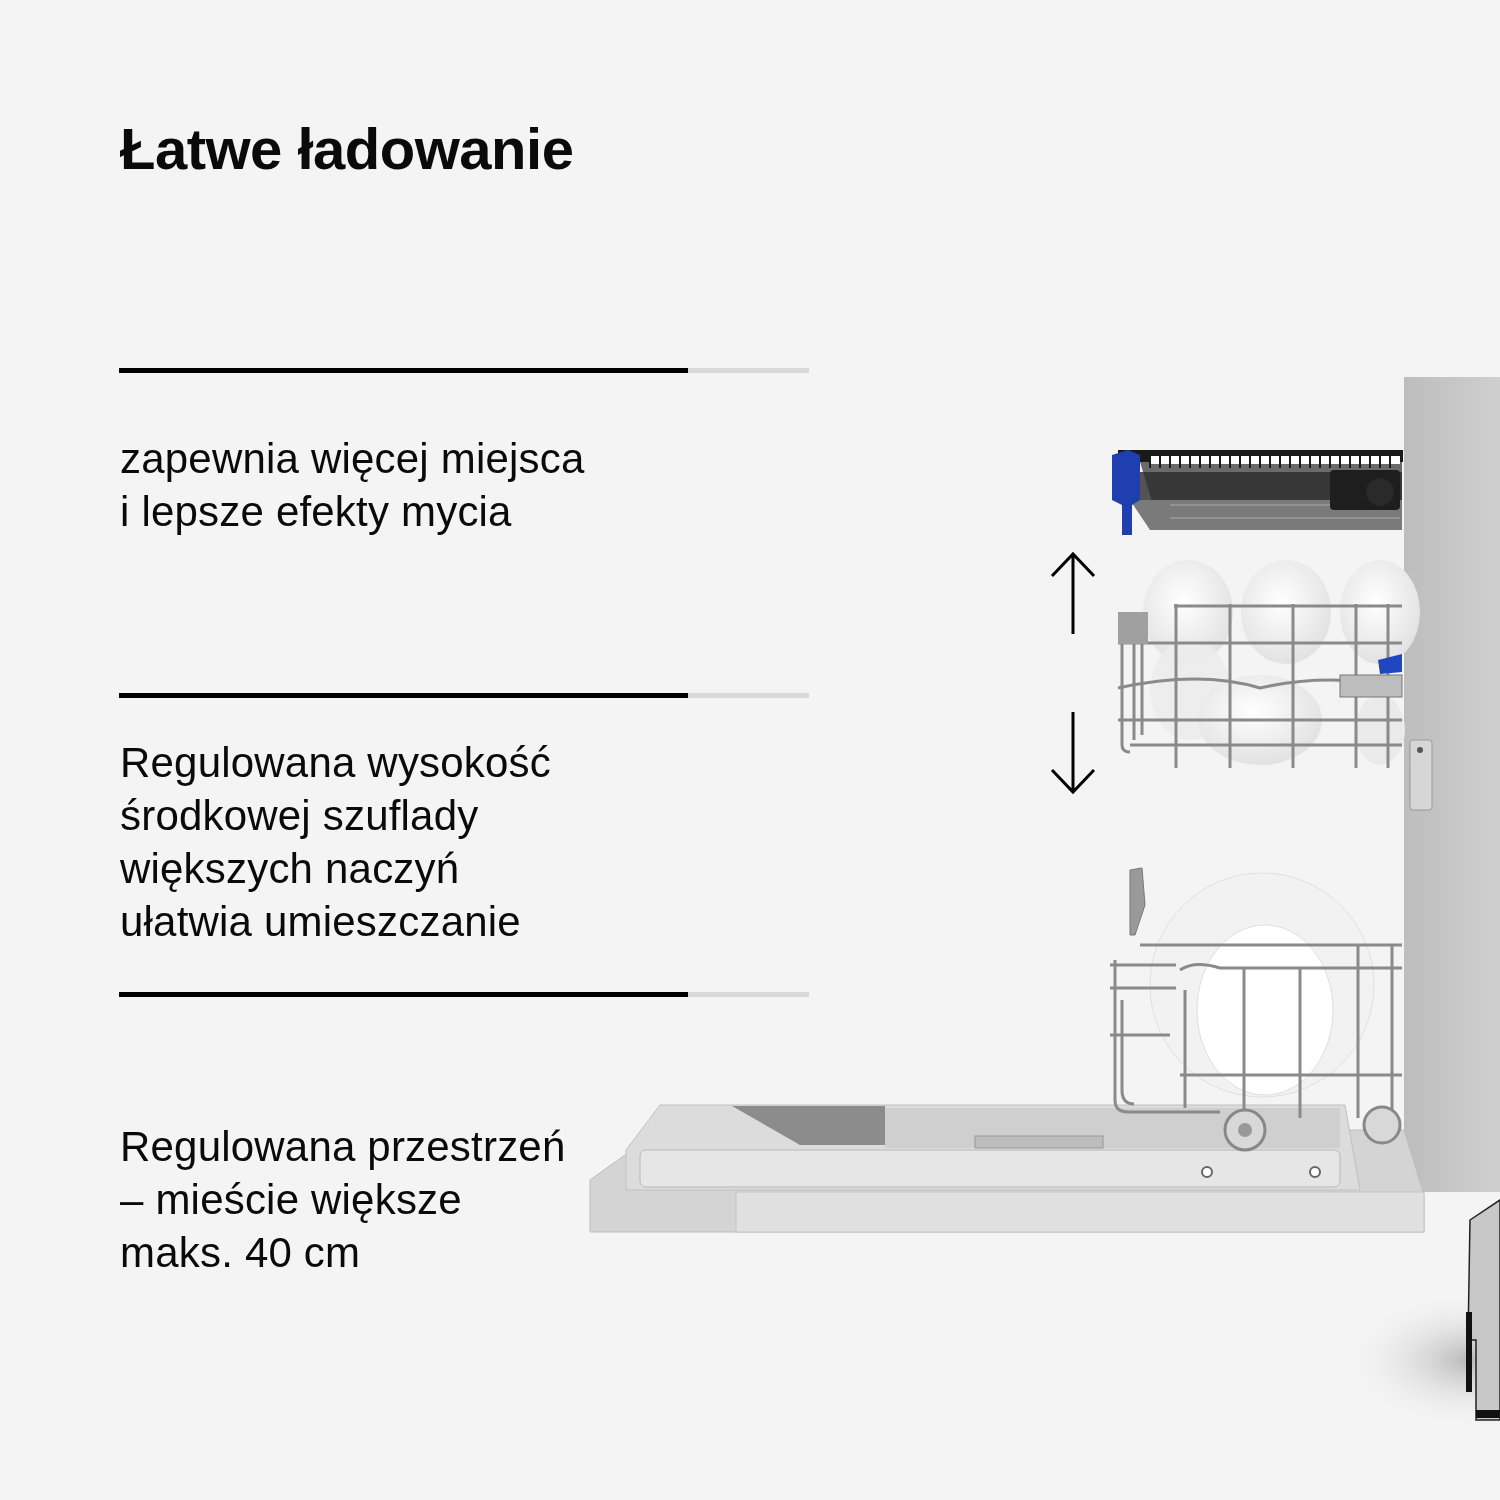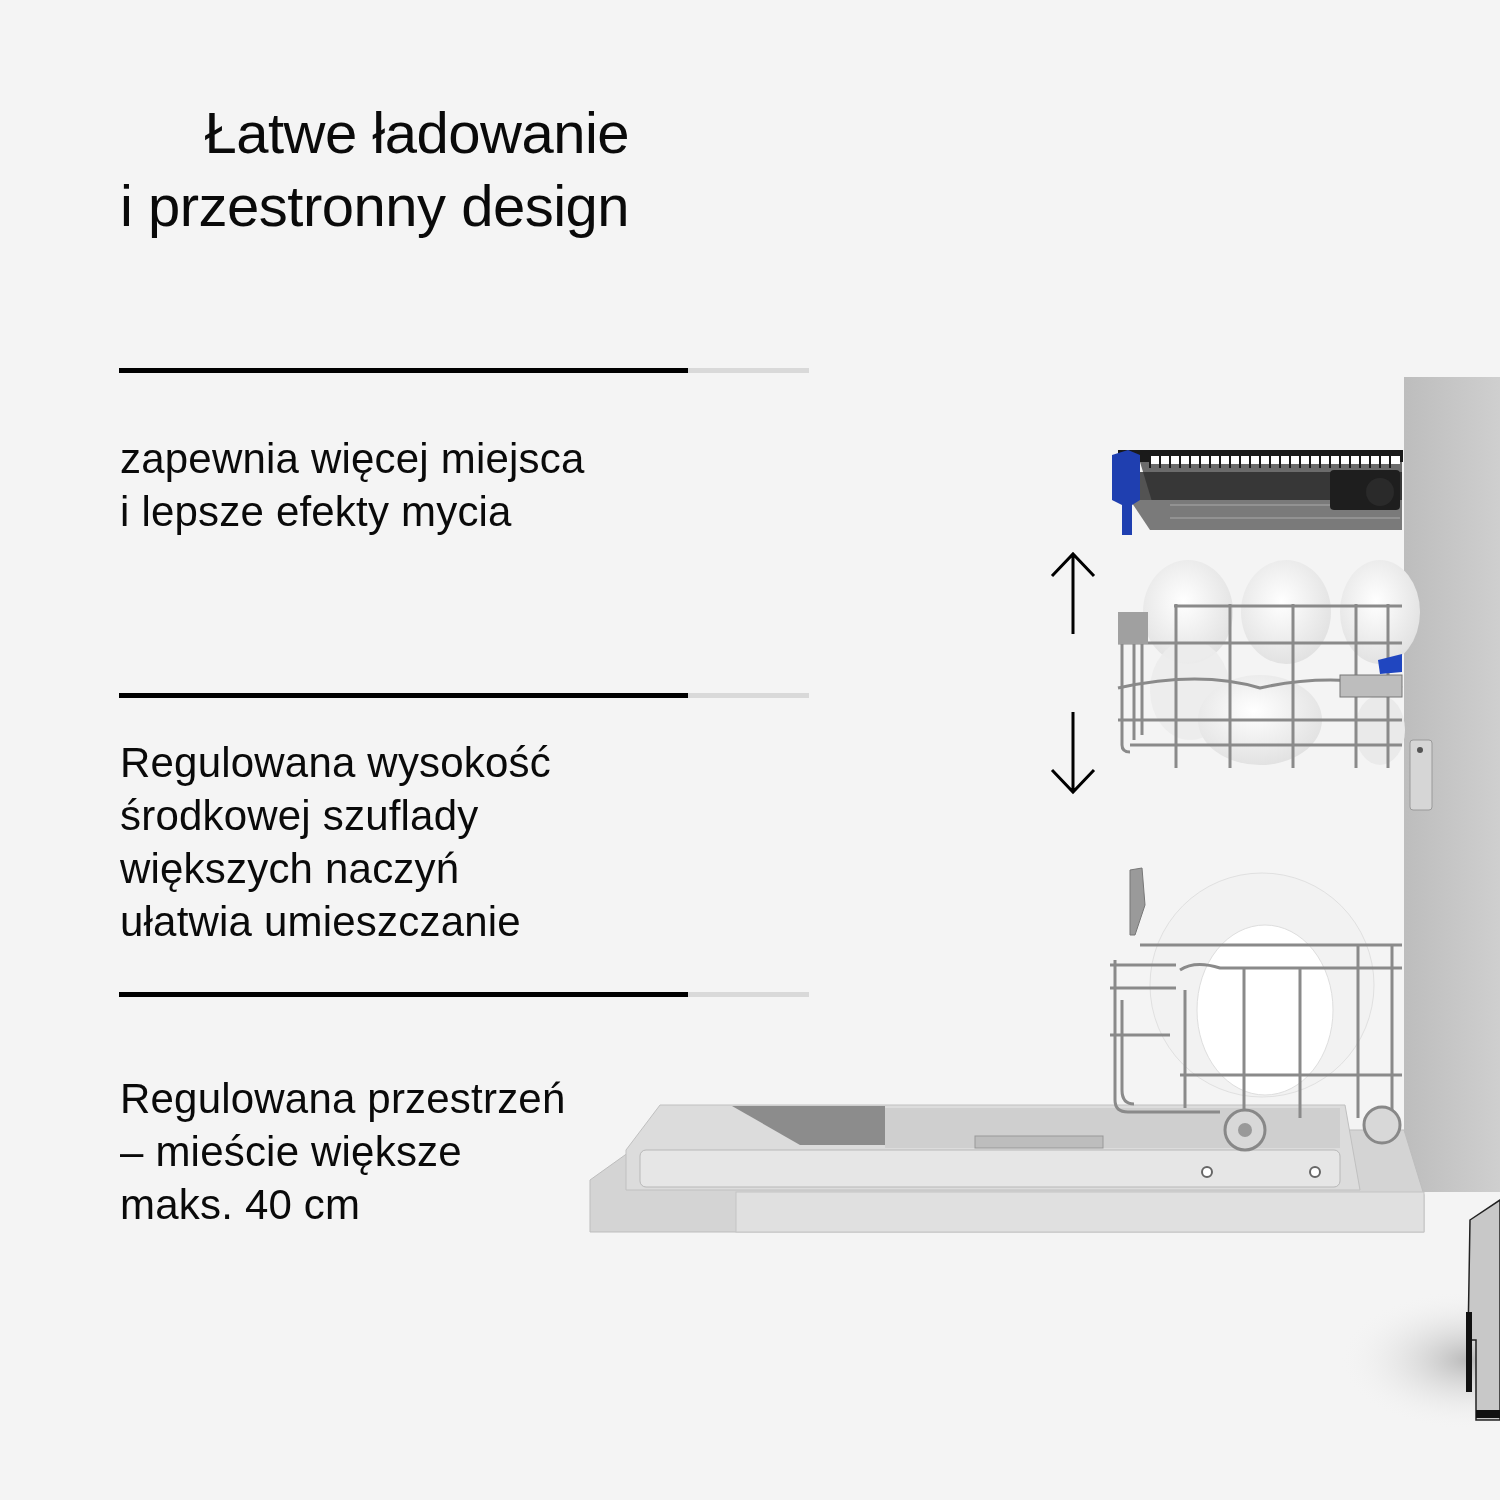--- a/index.html
+++ b/index.html
@@ -3,43 +3,41 @@
 <meta charset="utf-8">
 <style>
   html, body { margin: 0; padding: 0; }
   body {
     width: 1500px; height: 1500px; position: relative; overflow: hidden;
     background: #f4f4f4;
     font-family: "Liberation Sans", sans-serif;
     color: #0a0a0a;
   }
   .title {
-    position: absolute; left: 120px; top: 96px;
-    font-size: 58px; font-weight: 400; line-height: 73px;
+    position: absolute; left: 120px; top: 112px;
+    font-size: 58px; font-weight: 700; line-height: 73px;
     letter-spacing: -0.5px;
-    text-align: right;
   }
   .title span { display: block; }
   .divider { position: absolute; left: 119px; width: 690px; height: 5px; }
   .divider .fill { position: absolute; left: 0; top: 0; height: 5px; width: 569px; background: #000; }
   .divider .track { position: absolute; left: 569px; top: 0; height: 5px; width: 121px; background: #d9d9d9; }
   .feature {
     position: absolute; left: 120px; font-size: 42px; line-height: 53px;
     font-weight: 400; letter-spacing: 0.2px;
   }
   .feature span { display: block; white-space: nowrap; }
   .illus { position: absolute; left: 0; top: 0; width: 1500px; height: 1500px; pointer-events: none; }
   .arrow { position: absolute; }
 </style>
 </head>
 <body>
 
 <div class="title">
   <span>Łatwe ładowanie</span>
-  <span>i przestronny design</span>
 </div>
 
 <div class="divider" style="top:368px">
   <div class="fill"></div>
   <div class="track"></div>
 </div>
 
 <div class="feature" style="top:432px">
   <span>zapewnia więcej miejsca</span>
   <span>i lepsze efekty mycia</span>
@@ -55,21 +53,21 @@
   <span>środkowej szuflady</span>
   <span>większych naczyń</span>
   <span>ułatwia umieszczanie</span>
 </div>
 
 <div class="divider" style="top:992px">
   <div class="fill"></div>
   <div class="track"></div>
 </div>
 
-<div class="feature" style="top:1072px">
+<div class="feature" style="top:1120px">
   <span>Regulowana przestrzeń</span>
   <span>– mieście większe</span>
   <span>maks. 40 cm</span>
 </div>
 
 <svg class="arrow" style="left:1048px;top:550px" width="50" height="88" viewBox="0 0 50 88">
   <path d="M25 84 V4 M4 26 L25 4 L46 26" fill="none" stroke="#000" stroke-width="3"></path>
 </svg>
 <svg class="arrow" style="left:1048px;top:710px" width="50" height="88" viewBox="0 0 50 88">
   <path d="M25 2 V82 M4 60 L25 82 L46 60" fill="none" stroke="#000" stroke-width="3"></path>

